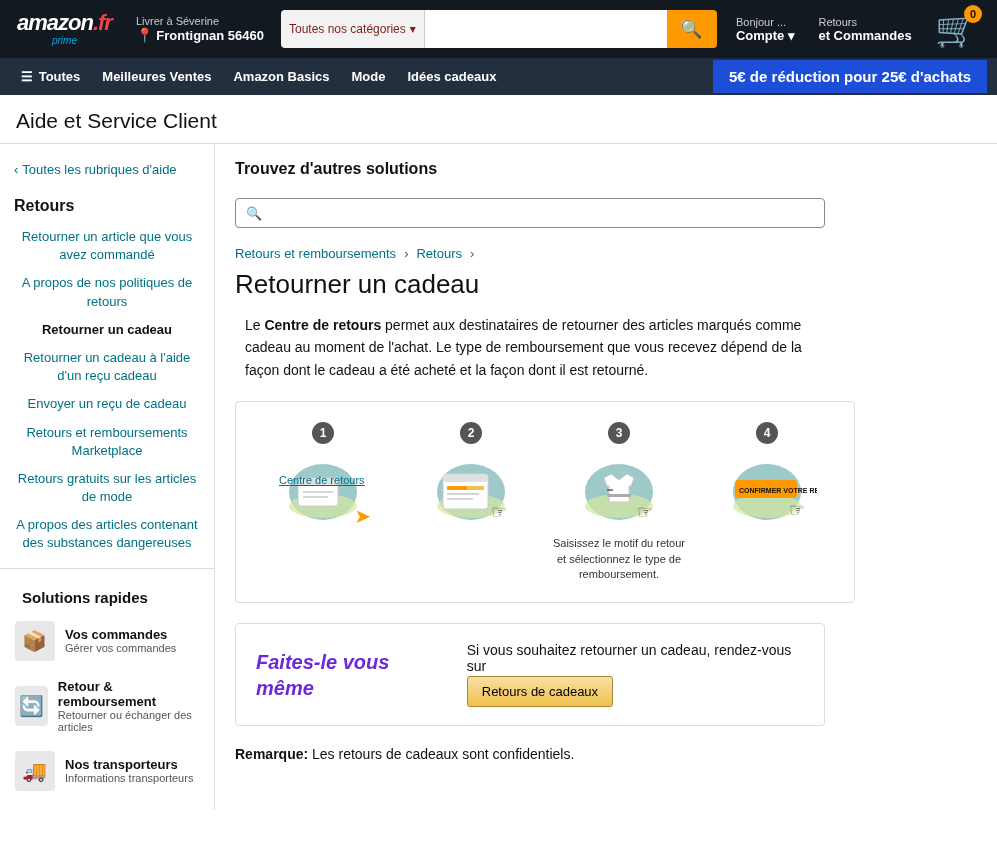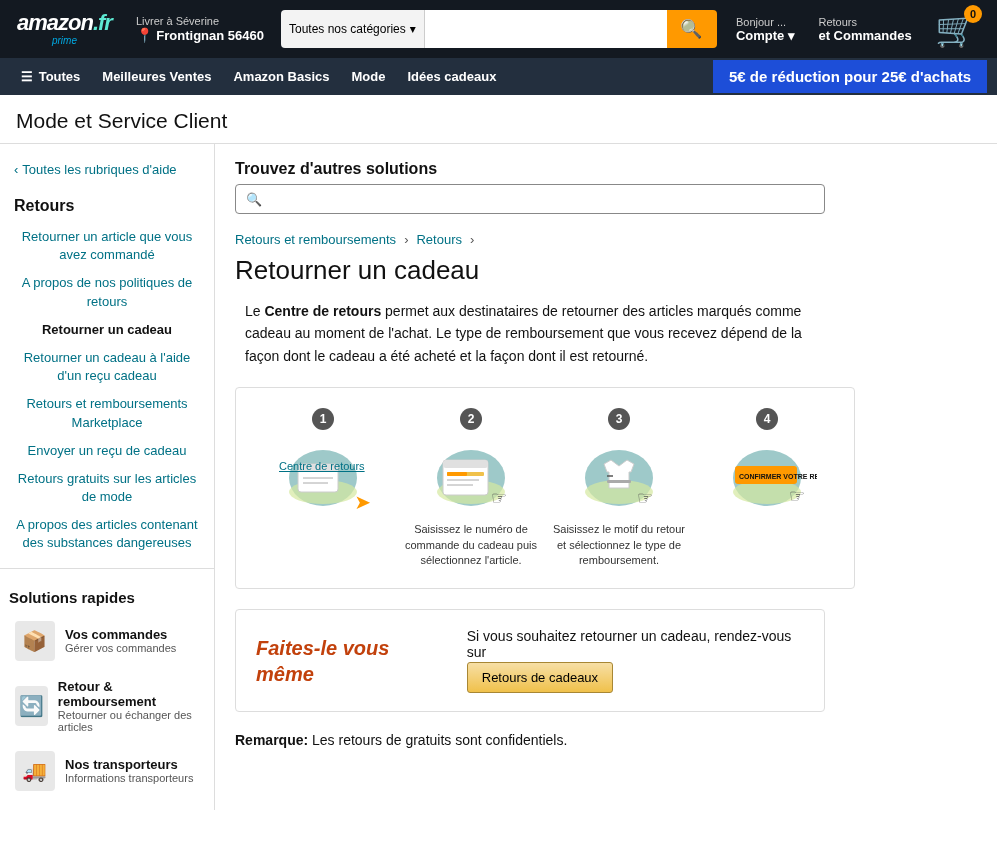--- a/index.html
+++ b/index.html
@@ -24,21 +24,21 @@
       cursor: pointer;
     }
     .amazon-logo {
       font-size: 22px;
       font-weight: bold;
       color: #fff;
       font-style: italic;
       letter-spacing: -1px;
       line-height: 1;
     }
-    .amazon-logo span { color: #5eead4; }
+    .amazon-logo span { color: #ef4444; }
     .prime-badge {
       font-size: 10px;
       color: #00A8E1;
       font-style: italic;
       margin-top: 1px;
     }
     .delivery-info {
       font-size: 11px;
       color: #ccc;
       display: flex;
@@ -55,21 +55,21 @@
       display: flex;
       height: 38px;
       border-radius: 4px;
       overflow: hidden;
     }
     .search-category {
       background: #f3f3f3;
       border: none;
       padding: 0 8px;
       font-size: 12px;
-      color: #000000;
+      color: #7f1d1d;
       cursor: pointer;
       border-right: 1px solid #ccc;
       min-width: 120px;
       display: flex;
       align-items: center;
       gap: 4px;
     }
     .search-input {
       flex: 1;
       border: none;
@@ -208,21 +208,21 @@
     .sidebar-link.active {
       color: #111;
       font-weight: bold;
       text-decoration: none;
       cursor: default;
     }
     .sidebar-divider { height: 1px; background: #ddd; margin: 10px 0; }
     .sidebar-section-label {
       font-size: 15px;
       font-weight: bold;
-      padding: 10px 9px 6px;
+      padding: 10px 22px 6px;
     }
     .solutions-item {
       display: flex;
       align-items: center;
       gap: 10px;
       padding: 8px 14px;
       cursor: pointer;
       border: 1px solid transparent;
     }
     .solutions-icon {
@@ -239,21 +239,21 @@
     .solutions-text .subtitle { font-size: 11px; color: #555; }
 
     
     .main-content {
       flex: 1;
       padding: 16px 20px;
     }
     .search-help-label {
       font-size: 16px;
       font-weight: bold;
-      margin-bottom: 6px;
+      margin-bottom: 20px;
     }
     .help-search-bar {
       display: flex;
       align-items: center;
       border: 1px solid #888;
       border-radius: 4px;
       padding: 6px 10px;
       width: 590px;
       max-width: 100%;
       margin-bottom: 18px;
@@ -343,21 +343,21 @@
       border-radius: 4px;
       padding: 18px 20px;
       display: flex;
       align-items: center;
       gap: 20px;
       max-width: 590px;
       margin-bottom: 18px;
     }
     .faites-text {
       font-size: 20px;
-      color: #c2410c;
+      color: #6d28d9;
       font-style: italic;
       font-weight: bold;
       min-width: 110px;
       line-height: 1.3;
     }
     .faites-right { display: flex; flex-direction: column; gap: 2px; }
     .faites-desc { font-size: 14px; }
     .faites-btn {
       background: linear-gradient(to bottom, #f7dfa5, #f0c14b);
       border: 1px solid #a88734;
@@ -428,38 +428,38 @@
     <span>Toutes</span>
   </div>
   <div class="nav-item">Meilleures Ventes</div>
   <div class="nav-item">Amazon Basics</div>
   <div class="nav-item">Mode</div>
   <div class="nav-item">Idées cadeaux</div>
   <div class="promo-banner">5€ de réduction pour 25€ d'achats</div>
 </nav>
 
 <div class="page-title-bar">
-  <h1>Mode et Service Client</h1>
+  <h1>Aide et Service Client</h1>
 </div>
 
 <div class="content-area">
 
   <aside class="sidebar">
     <div class="sidebar-back">
       <span>‹</span>
       <span>Toutes les rubriques d'aide</span>
     </div>
     <div class="sidebar-section-title">Retours</div>
 
     <div class="sidebar-link">Retourner un article que vous avez commandé</div>
     <div class="sidebar-link">A propos de nos politiques de retours</div>
     <div class="sidebar-link active">Retourner un cadeau</div>
     <div class="sidebar-link">Retourner un cadeau à l'aide d'un reçu cadeau</div>
+    <div class="sidebar-link">Envoyer un reçu de cadeau</div>
     <div class="sidebar-link">Retours et remboursements Marketplace</div>
-    <div class="sidebar-link">Envoyer un reçu de cadeau</div>
     <div class="sidebar-link">Retours gratuits sur les articles de mode</div>
     <div class="sidebar-link">A propos des articles contenant des substances dangereuses</div>
 
     <div class="sidebar-divider"></div>
     <div class="sidebar-section-label">Solutions rapides</div>
 
     <div class="solutions-item">
       <div class="solutions-icon">📦</div>
       <div class="solutions-text">
         <div class="title">Vos commandes</div>
@@ -531,21 +531,20 @@
               <ellipse cx="50" cy="56" rx="34" ry="12" fill="#d4e8a0" opacity="0.7"></ellipse>
               <rect x="22" y="24" width="45" height="35" rx="3" fill="white" stroke="#ccc" stroke-width="1"></rect>
               <rect x="22" y="24" width="45" height="8" rx="3" fill="#e0e0e0"></rect>
               <rect x="26" y="36" width="37" height="4" rx="1" fill="#f0c14b"></rect>
               <rect x="26" y="36" width="20" height="4" rx="1" fill="#FF9900"></rect>
               <line x1="26" y1="44" x2="58" y2="44" stroke="#aaa" stroke-width="1"></line>
               <line x1="26" y1="49" x2="52" y2="49" stroke="#aaa" stroke-width="1"></line>
               <text x="70" y="68" font-size="18" fill="#555">☞</text>
             </svg>
           </div>
-          <div class="step-label">Saisissez le numéro de commande du cadeau puis sélectionnez l'article.</div>
         </div>
 
         <div class="step">
           <div class="step-number">3</div>
           <div class="step-illustration">
             <svg width="100" height="80" viewBox="0 0 100 80">
               <ellipse cx="50" cy="42" rx="34" ry="28" fill="#9ec9c9"></ellipse>
               <ellipse cx="50" cy="56" rx="34" ry="12" fill="#d4e8a0" opacity="0.7"></ellipse>
 
               <polygon points="35,28 42,24 50,30 58,24 65,28 62,36 60,36 60,52 40,52 40,36 38,36" fill="white" stroke="#ccc" stroke-width="1"></polygon>
@@ -575,17 +574,17 @@
 
     <div class="faites-box">
       <div class="faites-text">Faites-le vous même</div>
       <div class="faites-right">
         <div class="faites-desc">Si vous souhaitez retourner un cadeau, rendez-vous sur</div>
         <button class="faites-btn">Retours de cadeaux</button>
       </div>
     </div>
 
     <p class="remarque">
-      <strong>Remarque:</strong><span> Les retours de gratuits sont confidentiels.</span>
+      <strong>Remarque:</strong><span> Les retours de cadeaux sont confidentiels.</span>
     </p>
   </main>
 
 </div>
 
 </body></html>

